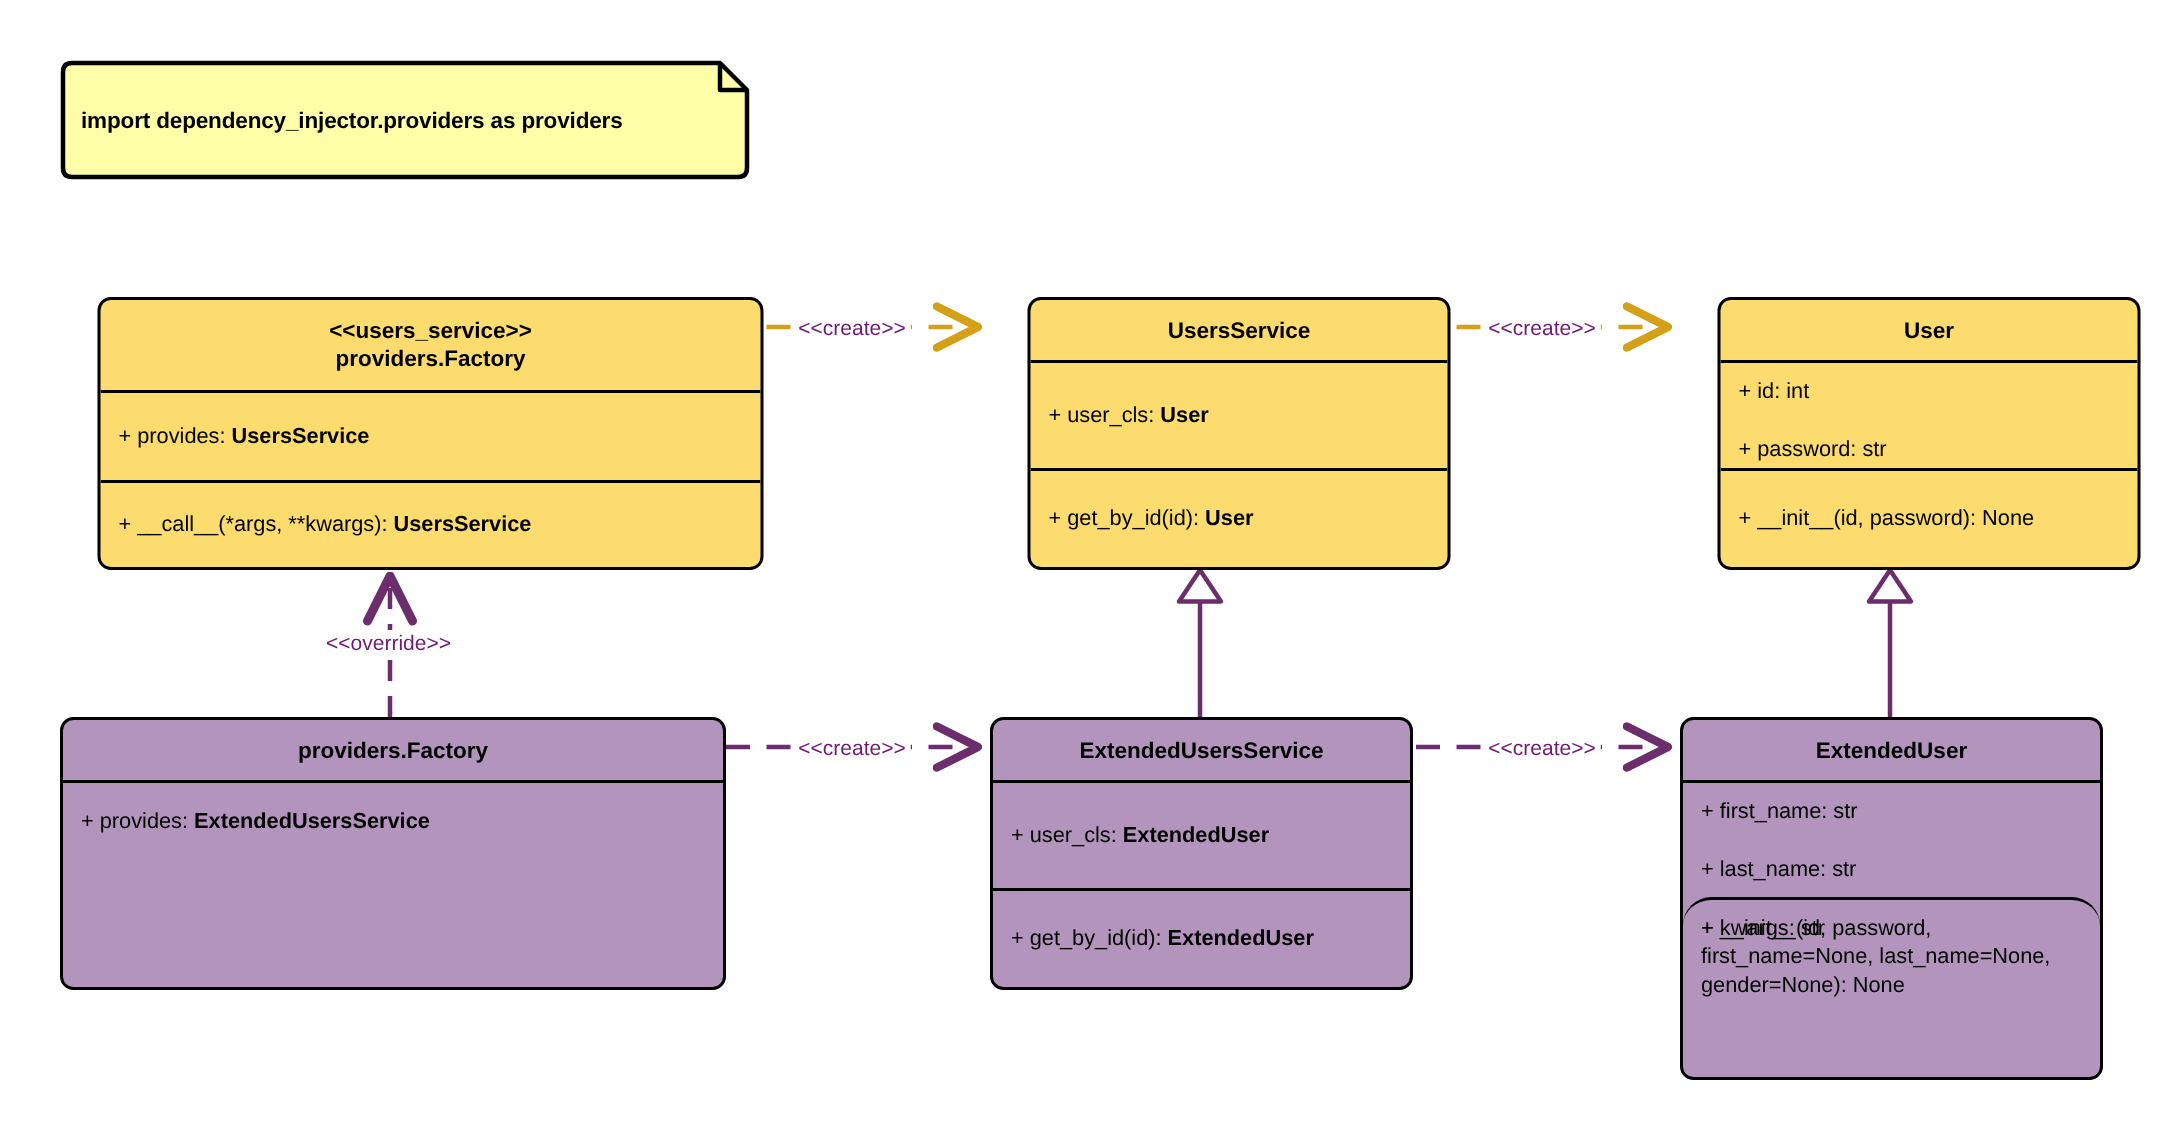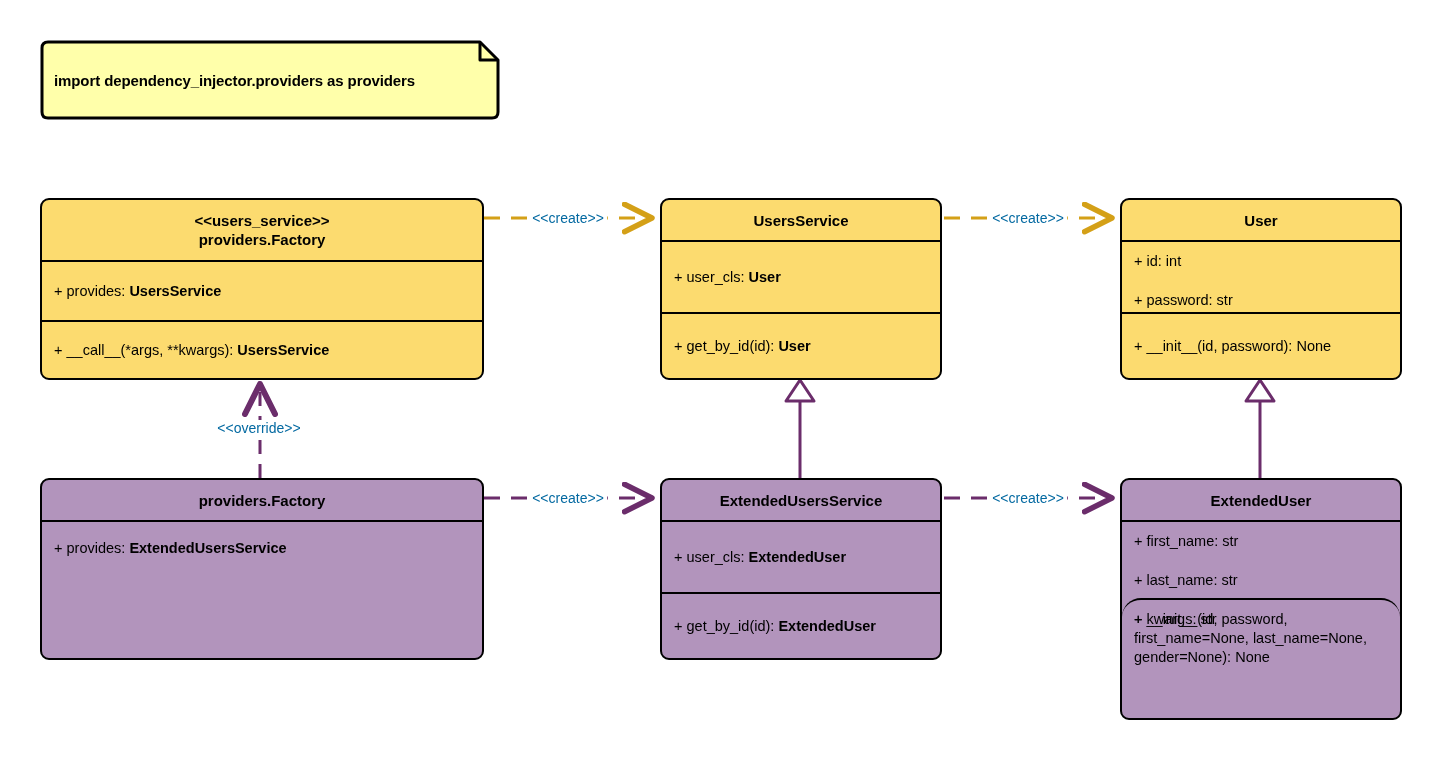--- a/index.html
+++ b/index.html
@@ -57,21 +57,21 @@
   
   .uml-class {
     position: absolute;
     box-sizing: border-box;
     border: 2px solid #000000;
     border-radius: 9px;
     overflow: hidden;
     display: flex;
     flex-direction: column;
   }
-  .uml-class.yellow { background: #FCDB6F; }
+  .uml-class.yellow { background: #FCDB6F; margin-left: 25px; }
   .uml-class.purple { background: #B294BC; }
 
   .cls-header {
     box-sizing: border-box;
     display: flex;
     flex-direction: column;
     align-items: center;
     justify-content: center;
     text-align: center;
     font-weight: bold;
@@ -96,21 +96,21 @@
 
   .member { white-space: nowrap; }
   .member b { font-weight: bold; }
   .member.wrap { white-space: normal; }
 
   
   .edge-label {
     position: absolute;
     font-size: 14px;
     line-height: 16px;
-    color: #0369a1;
+    color: #701a75;
     background: #ffffff;
     padding: 0 3px;
     white-space: nowrap;
     transform: translate(-50%, -50%);
   }
 </style>
 </head>
 <body>
 
 <div id="canvas">

